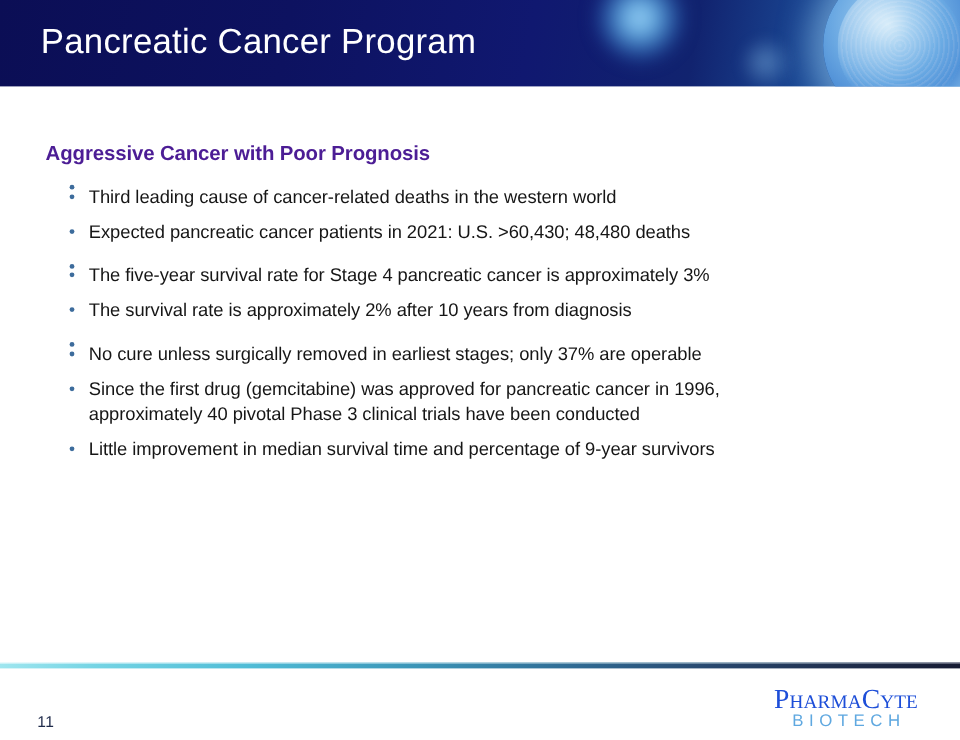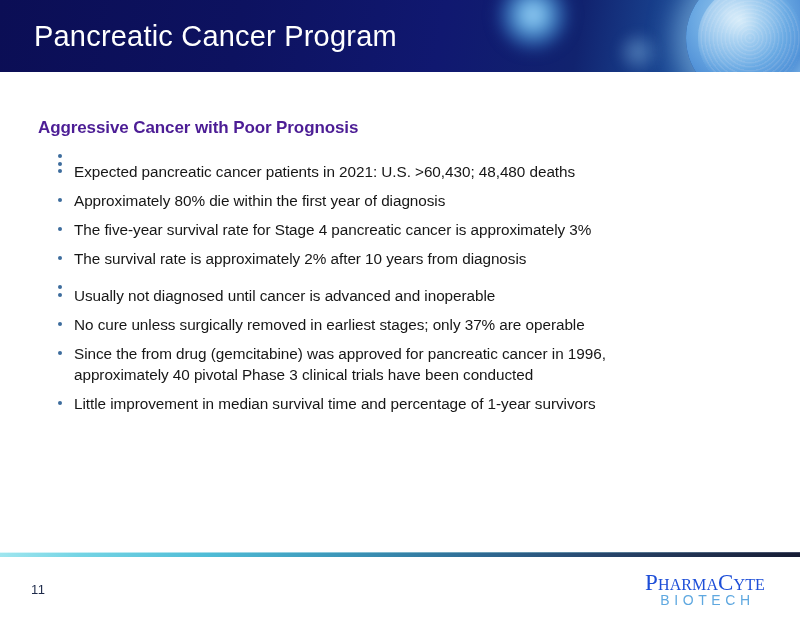--- a/index.html
+++ b/index.html
@@ -203,21 +203,21 @@
     width: 800px;
     height: 1px;
     background: linear-gradient(90deg,
         #d8f6fa 0%, #a9e4ef 18%, #7fc4da 40%, #4d7f9e 70%, #2b3350 100%);
     opacity: 0.9;
   }
 
   .page-number {
     position: absolute;
     left: 31px;
-    top: 582px;
+    top: 594px;
     font-size: 13px;
     color: #1e2a4a;
     letter-spacing: 0.5px;
   }
 
   
   .logo {
     position: absolute;
     left: 634px;
     top: 572px;
@@ -262,67 +262,63 @@
   <div class="subtitle">Aggressive Cancer with Poor Prognosis</div>
 
   <div class="bullets">
 
     <div class="bullet-row">
       <span class="bullet-dot"></span>
     </div>
 
     <div class="bullet-row">
       <span class="bullet-dot"></span>
+      <span class="bullet-text">Third leading cause of cancer-related deaths in the western world</span>
     </div>
 
     <div class="bullet-row">
       <span class="bullet-dot"></span>
       <span class="bullet-text">Expected pancreatic cancer patients in 2021: U.S. &gt;60,430; 48,480 deaths</span>
     </div>
 
     <div class="bullet-row">
       <span class="bullet-dot"></span>
-      <span class="bullet-text">Approximately 80% die within the first year of diagnosis</span>
     </div>
 
     <div class="bullet-row">
       <span class="bullet-dot"></span>
       <span class="bullet-text">The five-year survival rate for Stage 4 pancreatic cancer is approximately 3%</span>
     </div>
 
     <div class="bullet-row">
       <span class="bullet-dot"></span>
       <span class="bullet-text">The survival rate is approximately 2% after 10 years from diagnosis</span>
     </div>
 
     <div class="bullet-row">
       <span class="bullet-dot"></span>
     </div>
 
-    <div class="bullet-row">
-      <span class="bullet-dot"></span>
-      <span class="bullet-text">Usually not diagnosed until cancer is advanced and inoperable</span>
-    </div>
 
     <div class="bullet-row">
       <span class="bullet-dot"></span>
       <span class="bullet-text">No cure unless surgically removed in earliest stages; only 37% are operable</span>
     </div>
 
     <div class="bullet-row">
       <span class="bullet-dot"></span>
       <span class="bullet-text">
-        <span>Since the from drug (gemcitabine) was approved for pancreatic cancer in 1996,</span>
+        <span>Since the first drug (gemcitabine) was approved for pancreatic cancer in 1996,</span>
         <span class="cont">approximately 40 pivotal Phase 3 clinical trials have been conducted</span>
       </span>
     </div>
 
     <div class="bullet-row">
       <span class="bullet-dot"></span>
-      <span class="bullet-text">Little improvement in median survival time and percentage of 1-year survivors</span>
+      <span class="bullet-text">Little improvement in median survival time and percentage of 9-year survivors</span>
     </div>
 
 
   </div>
 
   <div class="divider-hi"></div>
   <div class="divider"></div>
 
   <div class="page-number">11</div>
 

